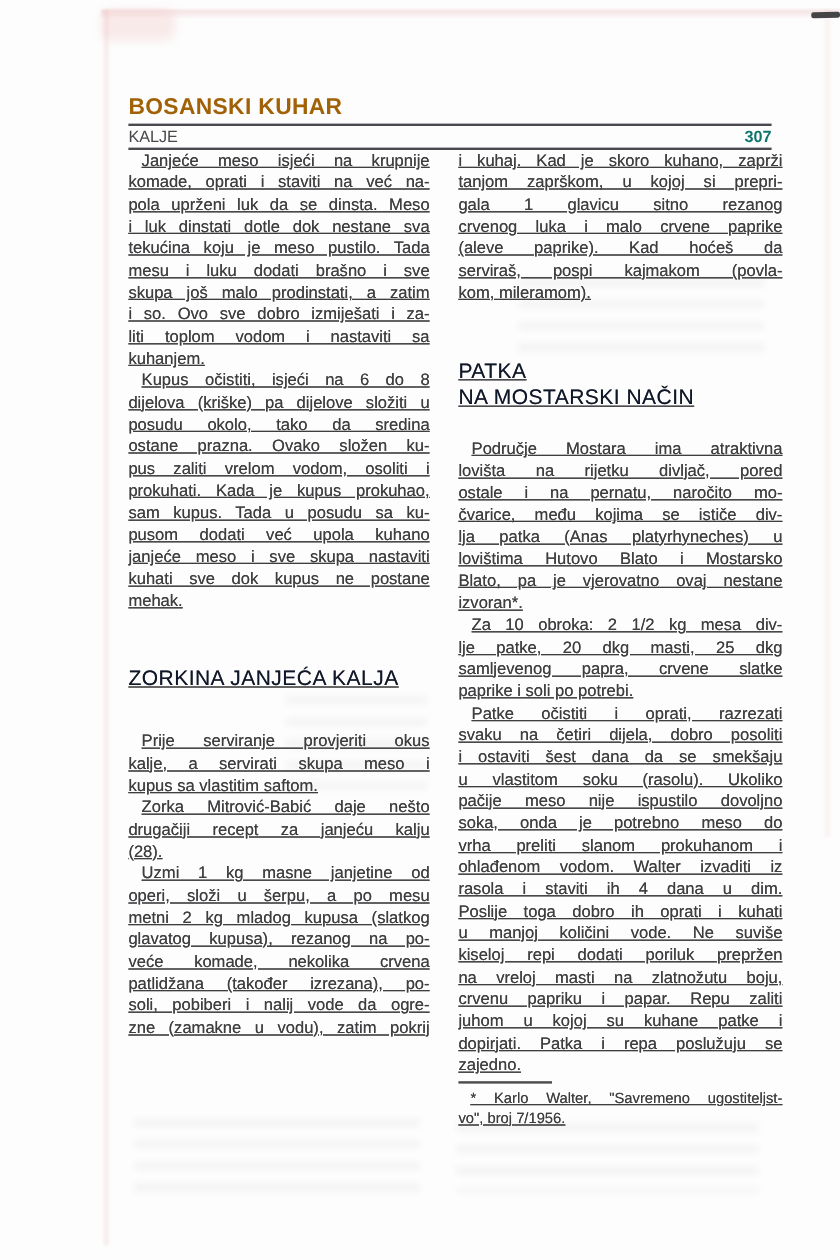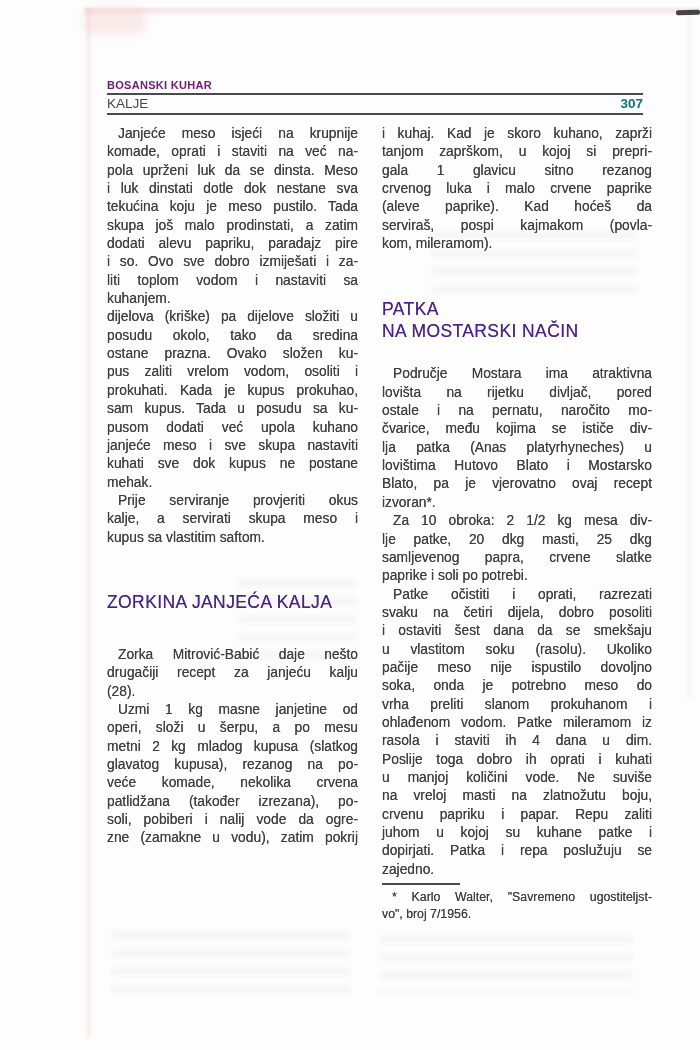--- a/index.html
+++ b/index.html
@@ -25,38 +25,38 @@
                 background:#454548; border-radius:2px; transform:rotate(-1.5deg); }
   .ghost { position:absolute; opacity:0.055; filter:blur(2.5px);
            background:repeating-linear-gradient(180deg,#6a6464 0 7px, transparent 7px 18px); }
   .g1 { left:432px; top:232px; width:205px; height:64px; }
   .g2 { left:238px; top:580px; width:118px; height:78px; }
   .g3 { left:380px; top:936px; width:252px; height:58px; }
   .g4 { left:112px; top:932px; width:238px; height:66px; }
 
   
   .header { position:absolute; left:107px; top:79px; width:536px; }
-  .header .row1 { font-size:11px; font-weight:bold; letter-spacing:0.3px;
-                  color:#701a75; padding-bottom:2px; border-bottom:2px solid #4a4a4e; }
+  .header .row1 { font-size:19px; font-weight:bold; letter-spacing:0.3px;
+                  color:#a16207; padding-bottom:2px; border-bottom:2px solid #4a4a4e; }
   .header .row2 { display:flex; justify-content:space-between; align-items:flex-end;
                   font-size:13.5px; color:#48484c; padding-top:1px; padding-bottom:2px;
                   border-bottom:2px solid #4a4a4e; }
   .header .pageno { font-weight:bold; color:#0f766e; }
 
   
-  .col { position:absolute; top:125px; }
+  .col { position:absolute; top:125px;text-decoration:underline; }
   .col-left  { left:107px; width:251px; }
   .col-right { left:382px; width:270px; }
 
   .line { font-size:13.8px; line-height:18.35px; text-align:justify; text-align-last:justify;
           text-shadow:0 0 0.3px rgba(62,62,64,0.85); }
   .line.last { text-align-last:left; }
   .line.indent { text-indent:11px; }
 
-  .hline { font-size:17.5px; line-height:22px; letter-spacing:0.4px; color:#4c1d95;
+  .hline { font-size:17.5px; line-height:22px; letter-spacing:0.4px; color:#0f172a;
            text-shadow:0 0 0.3px rgba(62,62,64,0.8); }
   .col-left  .block.h { margin-top:44px; margin-bottom:33px; }
   .col-right .block.h { margin-top:45px; margin-bottom:23px; }
 
   .block.footnote { margin-top:4px; }
   .fn-rule { width:78px; border-top:2px solid #4b4b4e; margin:2px 0 4px 0; }
   .fline { font-size:12.3px; line-height:16.5px; text-align:justify; text-align-last:justify;
            text-shadow:0 0 0.3px rgba(62,62,64,0.85); }
   .fline.last { text-align-last:left; }
   .fline.indent { text-indent:10px; }
@@ -84,45 +84,46 @@
     </div>
   </div>
 
   <div id="left-col" class="col col-left">
       <div class="block p">
         <div class="line indent">Janjeće meso isjeći na krupnije</div>
         <div class="line">komade, oprati i staviti na već na-</div>
         <div class="line">pola uprženi luk da se dinsta. Meso</div>
         <div class="line">i luk dinstati dotle dok nestane sva</div>
         <div class="line">tekućina koju je meso pustilo. Tada</div>
+        <div class="line">mesu i luku dodati brašno i sve</div>
         <div class="line">skupa još malo prodinstati, a zatim</div>
-        <div class="line">dodati alevu papriku, paradajz pire</div>
         <div class="line">i so. Ovo sve dobro izmiješati i za-</div>
         <div class="line">liti toplom vodom i nastaviti sa</div>
         <div class="line last">kuhanjem.</div>
       </div>
       <div class="block p">
+        <div class="line indent">Kupus očistiti, isjeći na 6 do 8</div>
         <div class="line">dijelova (kriške) pa dijelove složiti u</div>
         <div class="line">posudu okolo, tako da sredina</div>
         <div class="line">ostane prazna. Ovako složen ku-</div>
         <div class="line">pus zaliti vrelom vodom, osoliti i</div>
         <div class="line">prokuhati. Kada je kupus prokuhao,</div>
         <div class="line">sam kupus. Tada u posudu sa ku-</div>
         <div class="line">pusom dodati već upola kuhano</div>
         <div class="line">janjeće meso i sve skupa nastaviti</div>
         <div class="line">kuhati sve dok kupus ne postane</div>
         <div class="line last">mehak.</div>
       </div>
+      <div class="block h">
+        <div class="hline">ZORKINA JANJEĆA KALJA</div>
+      </div>
       <div class="block p">
         <div class="line indent">Prije serviranje provjeriti okus</div>
         <div class="line">kalje, a servirati skupa meso i</div>
         <div class="line last">kupus sa vlastitim saftom.</div>
-      </div>
-      <div class="block h">
-        <div class="hline">ZORKINA JANJEĆA KALJA</div>
       </div>
       <div class="block p">
         <div class="line indent">Zorka Mitrović-Babić daje nešto</div>
         <div class="line">drugačiji recept za janjeću kalju</div>
         <div class="line last">(28).</div>
       </div>
       <div class="block p">
         <div class="line indent">Uzmi 1 kg masne janjetine od</div>
         <div class="line">operi, složi u šerpu, a po mesu</div>
         <div class="line">metni 2 kg mladog kupusa (slatkog</div>
@@ -147,41 +148,42 @@
         <div class="hline">PATKA</div>
         <div class="hline">NA MOSTARSKI NAČIN</div>
       </div>
       <div class="block p">
         <div class="line indent">Područje Mostara ima atraktivna</div>
         <div class="line">lovišta na rijetku divljač, pored</div>
         <div class="line">ostale i na pernatu, naročito mo-</div>
         <div class="line">čvarice, među kojima se ističe div-</div>
         <div class="line">lja patka (Anas platyrhyneches) u</div>
         <div class="line">lovištima Hutovo Blato i Mostarsko</div>
-        <div class="line">Blato, pa je vjerovatno ovaj recept</div>
+        <div class="line">Blato, pa je vjerovatno ovaj nestane</div>
         <div class="line last">izvoran*.</div>
       </div>
       <div class="block p">
         <div class="line indent">Za 10 obroka: 2 1/2 kg mesa div-</div>
         <div class="line">lje patke, 20 dkg masti, 25 dkg</div>
         <div class="line">samljevenog papra, crvene slatke</div>
         <div class="line last">paprike i soli po potrebi.</div>
       </div>
       <div class="block p">
         <div class="line indent">Patke očistiti i oprati, razrezati</div>
         <div class="line">svaku na četiri dijela, dobro posoliti</div>
         <div class="line">i ostaviti šest dana da se smekšaju</div>
         <div class="line">u vlastitom soku (rasolu). Ukoliko</div>
         <div class="line">pačije meso nije ispustilo dovoljno</div>
         <div class="line">soka, onda je potrebno meso do</div>
         <div class="line">vrha preliti slanom prokuhanom i</div>
-        <div class="line">ohlađenom vodom. Patke mileramom iz</div>
+        <div class="line">ohlađenom vodom. Walter izvaditi iz</div>
         <div class="line">rasola i staviti ih 4 dana u dim.</div>
         <div class="line">Poslije toga dobro ih oprati i kuhati</div>
         <div class="line">u manjoj količini vode. Ne suviše</div>
+        <div class="line">kiseloj repi dodati poriluk prepržen</div>
         <div class="line">na vreloj masti na zlatnožutu boju,</div>
         <div class="line">crvenu papriku i papar. Repu zaliti</div>
         <div class="line">juhom u kojoj su kuhane patke i</div>
         <div class="line">dopirjati. Patka i repa poslužuju se</div>
         <div class="line last">zajedno.</div>
       </div>
       <div class="block footnote">
         <div class="fn-rule"></div>
         <div class="fline indent">* Karlo Walter, "Savremeno ugostiteljst-</div>
         <div class="fline last">vo", broj 7/1956.</div>

